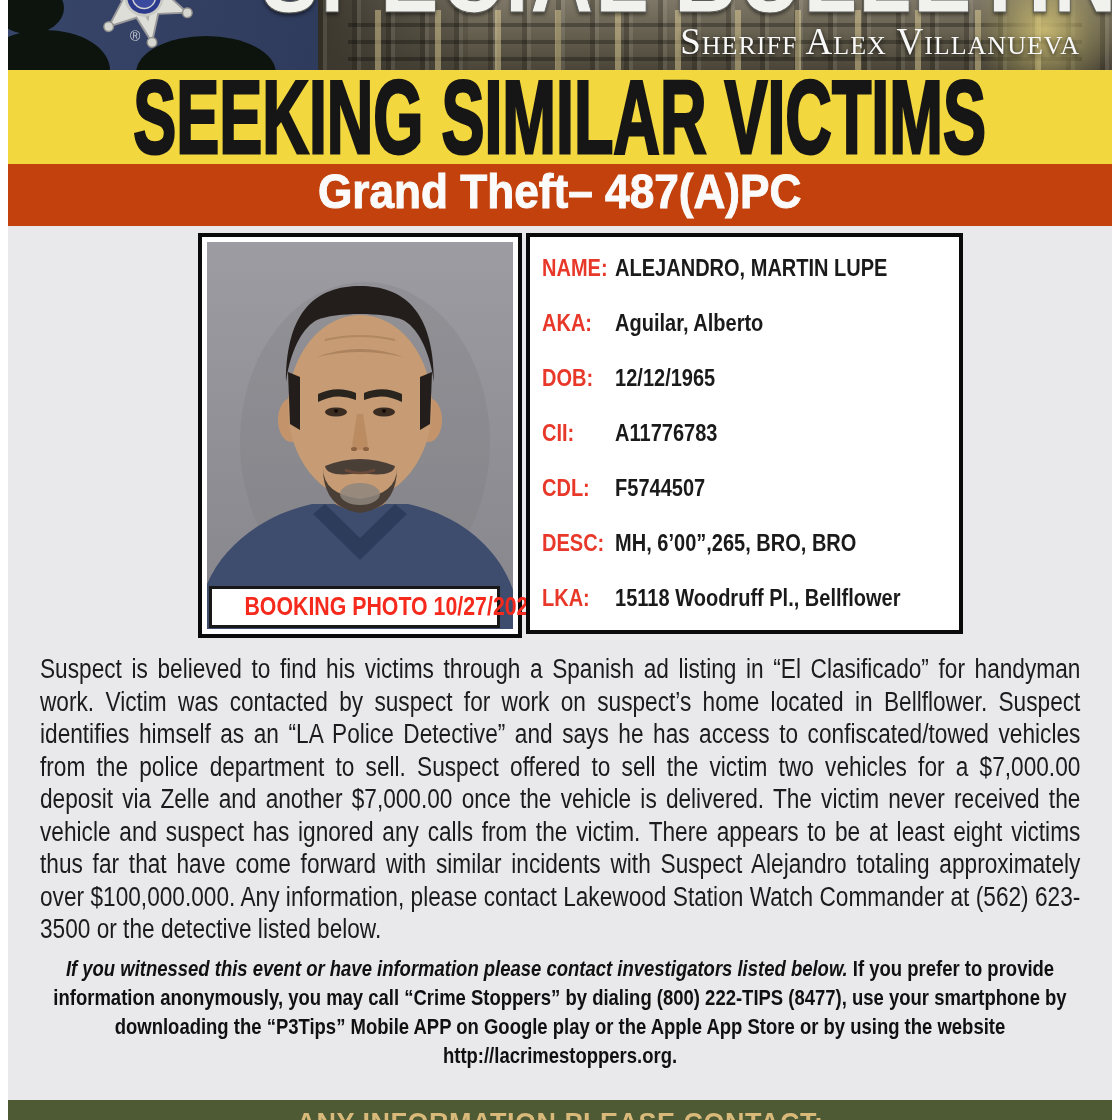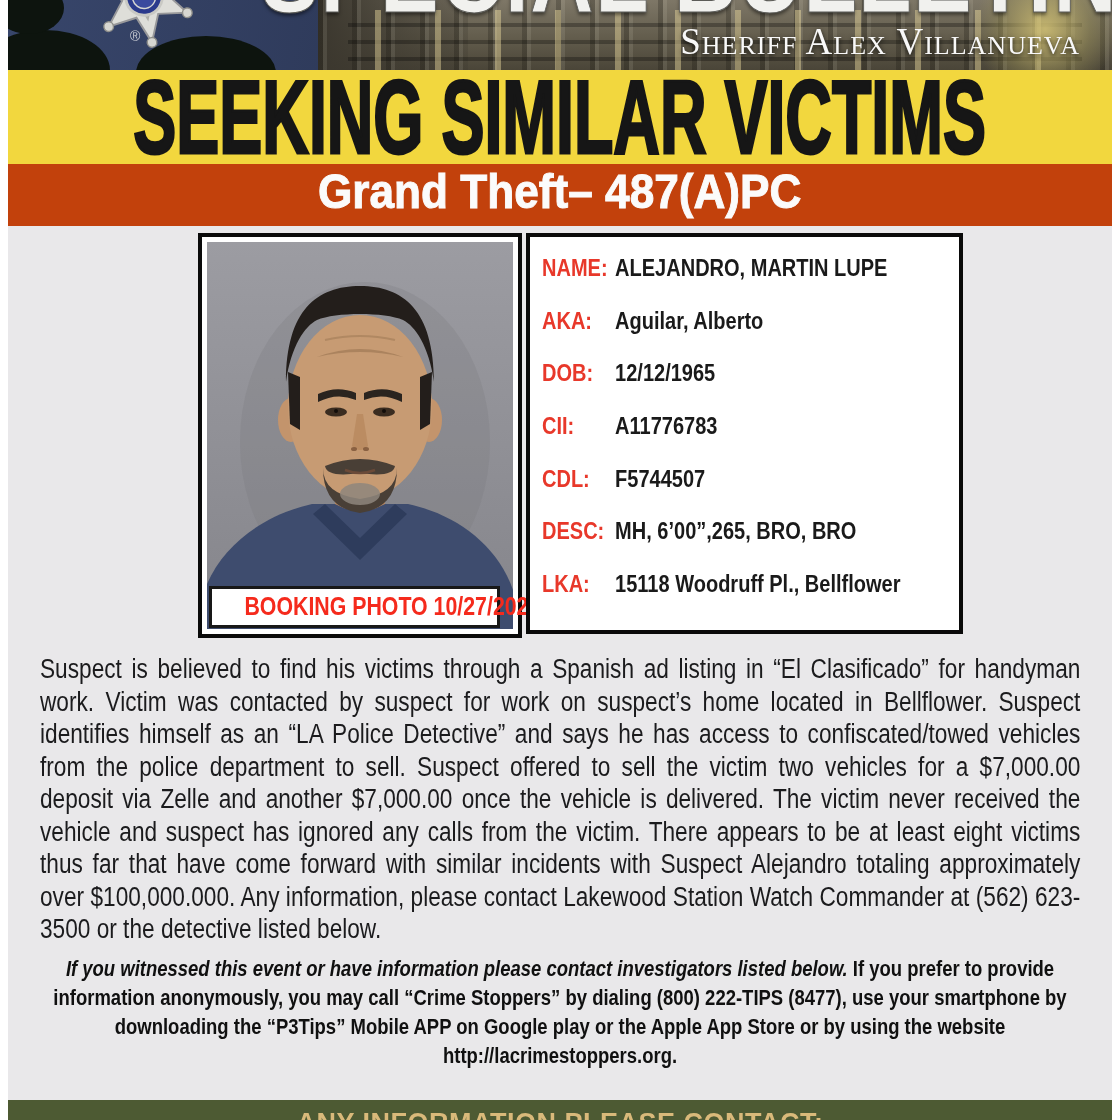--- a/index.html
+++ b/index.html
@@ -51,21 +51,21 @@
   .content { height: 874px; background: #E9E8EA; padding-top: 7px; position: relative; }
   .boxes { position: relative; height: 406px; }
   .photo-box { position: absolute; left: 190px; top: 0; width: 324px; height: 405px;
     background: #fff; border: 4px solid #0A0A0A; padding: 5px; }
   .photo-box svg.mug { width: 100%; height: 100%; display: block; }
   .photo-caption { position: absolute; left: 7px; right: 18px; bottom: 6px; background: #fff;
     border: 3px solid #181818; text-align: center; padding: 2px 0 3px; }
   .photo-caption span { display: inline-block; font-weight: bold; font-size: 26px; color: #F52A1C;
     white-space: nowrap; transform: scaleX(0.82); }
   .info-box { position: absolute; left: 518px; top: 0; width: 437px; height: 401px;
-    background: #fff; border: 4px solid #0A0A0A; padding: 18px 12px 32px; }
+    background: #fff; border: 4px solid #0A0A0A; padding: 18px 12px 18px; }
   .rows { width: 472px; height: 100%; transform: scaleX(0.87); transform-origin: left top;
     display: flex; flex-direction: column; justify-content: space-between; }
   .row { display: flex; align-items: baseline; white-space: nowrap; }
   .row .lbl { flex: 0 0 84px; color: #E8382A; font-weight: bold; font-size: 23px; }
   .row .val { color: #1A1A1A; font-weight: bold; font-size: 23px; }
 
   .narrative { width: 1240px; margin: 14px 0 0 32px; transform: scaleX(0.839); transform-origin: left top;
     font-size: 27px; line-height: 32.5px; text-align: justify; color: #1B1B1D; }
   .disclaimer-zone { position: relative; height: 130px; margin-top: 8px; }
   .disclaimer { position: absolute; left: 50%; top: 0; width: 1260px; margin: 0;

